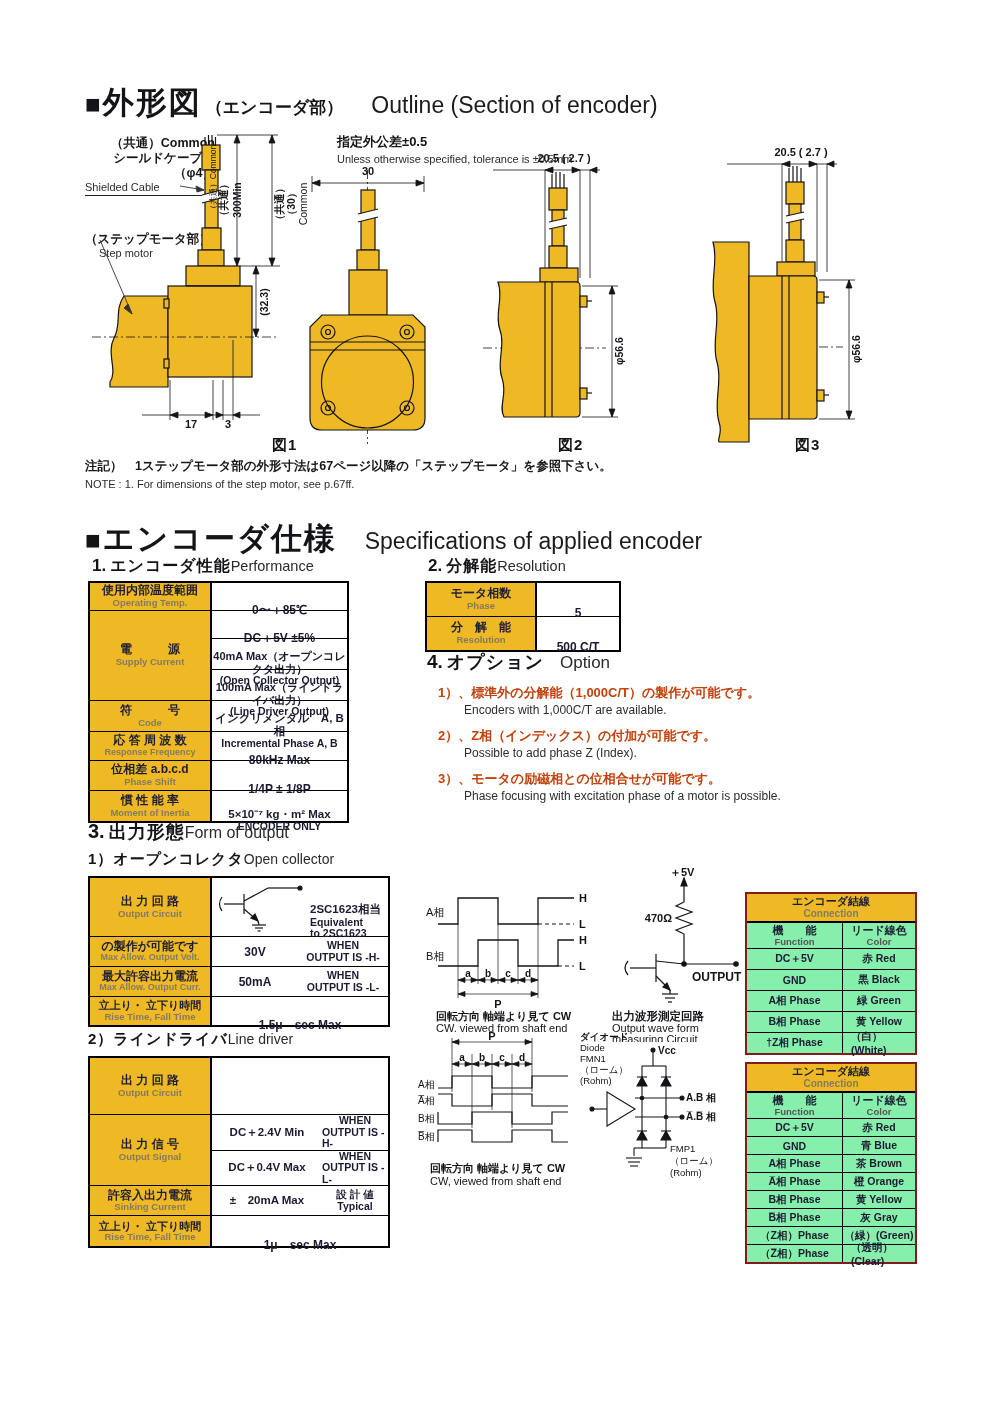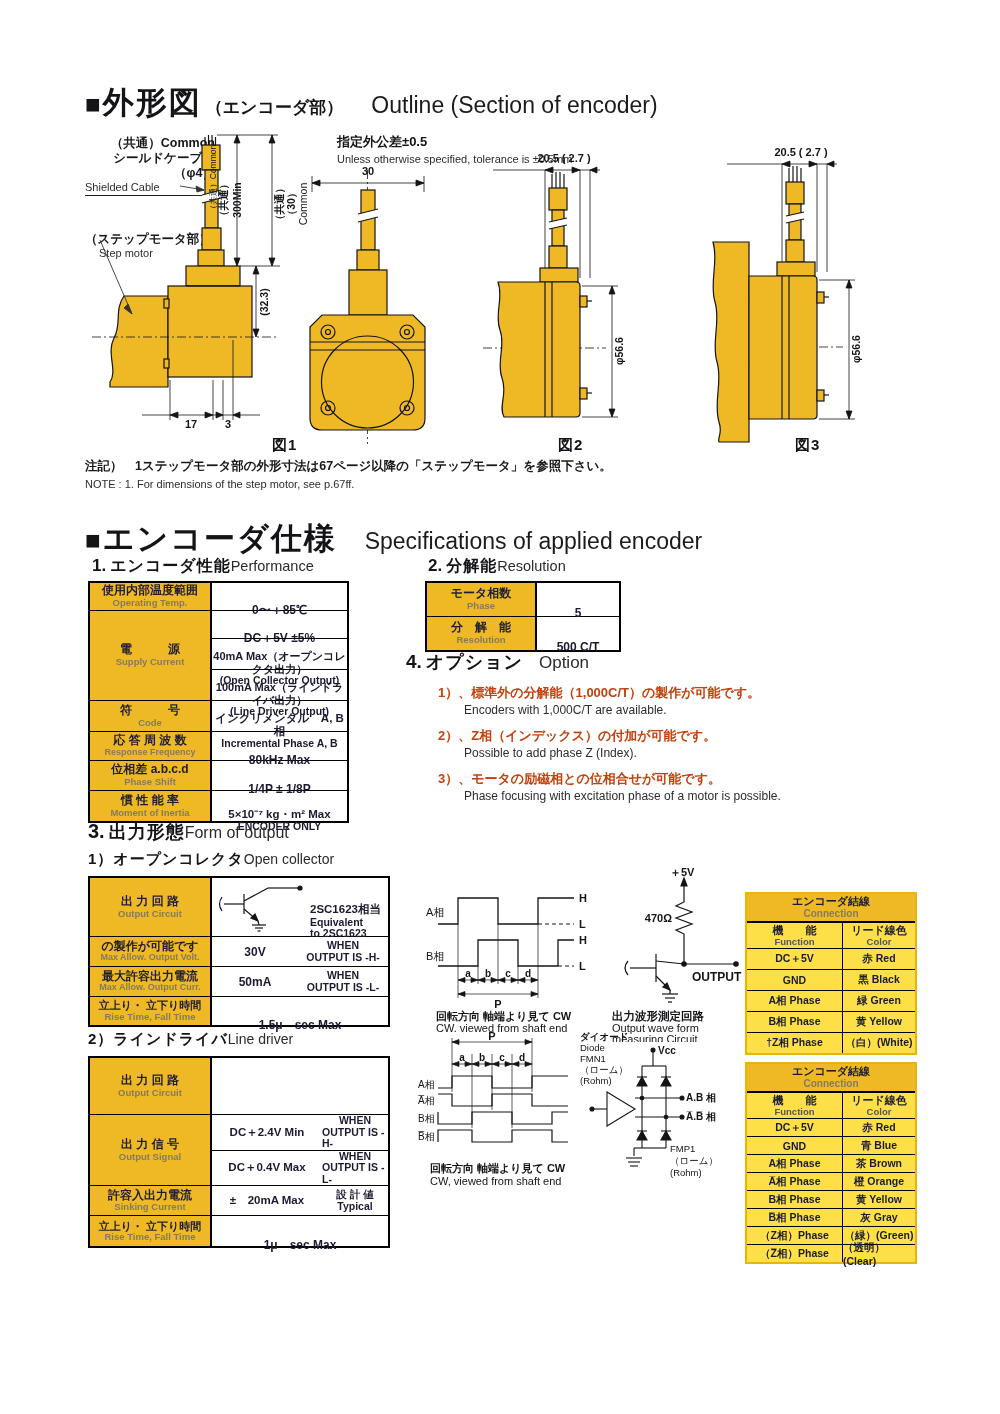--- a/index.html
+++ b/index.html
@@ -34,30 +34,30 @@
   .scell-vals{flex:1;display:flex;flex-direction:column;}
   .subval{display:flex;flex-direction:column;justify-content:center;align-items:center;text-align:center;}
   .subval.bt{border-top:1px solid #000;}
   .vmain{font-size:12px;font-weight:bold;color:var(--val);line-height:1.15;margin-top:29px;}
   .vsub{font-size:10.5px;font-weight:bold;color:var(--val);line-height:1.1;}
   .vsplit{flex:1;display:flex;align-items:center;width:100%;box-sizing:border-box;}
   .vleft{width:86px;text-align:center;font-size:12px;font-weight:bold;color:var(--val);}
   .vwide{width:110px;text-align:center;font-size:11.5px;font-weight:bold;color:var(--val);}
   .vright{flex:1;display:flex;flex-direction:column;align-items:center;justify-content:center;}
   
-  .conn{border:2px solid #eab308;background:#fde047;box-sizing:border-box;}
+  .conn{border:2px solid #7f1d1d;background:#86efac;box-sizing:border-box;}
   .conn-title{background:var(--gold);text-align:center;border-bottom:2px solid #000;padding:1px 0 2px;}
   .ctj{font-size:11px;font-weight:bold;color:var(--navy);line-height:1.2;}
   .cte{font-size:10px;font-weight:bold;color:var(--sub);line-height:1.1;}
   .conn-head{display:flex;border-bottom:1px solid #000;}
   .ch{text-align:center;padding:1px 0;}
   .ch.f{width:96px;border-right:1px solid #000;box-sizing:border-box;}
   .ch.c{flex:1;}
   .conn-row{display:flex;border-bottom:1px solid #000;align-items:stretch;}
-  .conn-row:last-child{border-bottom:0;}
+  .conn-row:last-child{border-bottom:0;gap:8px;}
   .cf{width:96px;border-right:1px solid #000;box-sizing:border-box;display:flex;align-items:center;justify-content:center;font-size:10.5px;font-weight:bold;color:var(--val);}
   .cc{flex:1;display:flex;align-items:center;justify-content:center;font-size:10.5px;font-weight:bold;color:var(--val);}
   
   .note-jp{font-size:12.5px;font-weight:bold;color:#17171c;}
   .note-en{font-size:11px;color:#2c2c2c;margin-top:3px;}
   .tol-jp{font-size:13px;font-weight:bold;}
   .tol-en{font-size:11px;margin-top:2px;color:#2a2a2a;}
   .figcap{font-size:15px;font-weight:bold;letter-spacing:1px;}
   .opt-item-jp{font-size:13px;font-weight:bold;color:#c2410c;}
   .opt-item-en{font-size:12px;color:#2c2c2c;margin:1px 0 10px 26px;}
@@ -378,21 +378,21 @@
       <div class="scell-label" style="width:110px;">
         <div class="lj">分　解　能</div>
         <div class="le">Resolution</div>
       </div>
       <div class="scell-val">
           <div class="vmain">500 C/T</div>
         </div>
     </div>
   </div>
 
-  <div class="abs sub-head" style="left:406px;top:650px;">
+  <div class="abs sub-head" style="left:427px;top:650px;">
     <span class="sh-no" style="font-size:19px;">4.</span><span class="sh-jp" style="font-size:18px;">オプション</span><span class="sh-en" style="font-size:17px;margin-left:16px;">Option</span>
   </div>
 
   <div class="abs" style="left:438px;top:684px;width:460px;">
     <div>
       <div class="opt-item-jp">1）、標準外の分解能（1,000C/T）の製作が可能です。</div>
       <div class="opt-item-en">Encoders with 1,000C/T are available.</div>
     </div>
     <div>
       <div class="opt-item-jp">2）、Z相（インデックス）の付加が可能です。</div>

